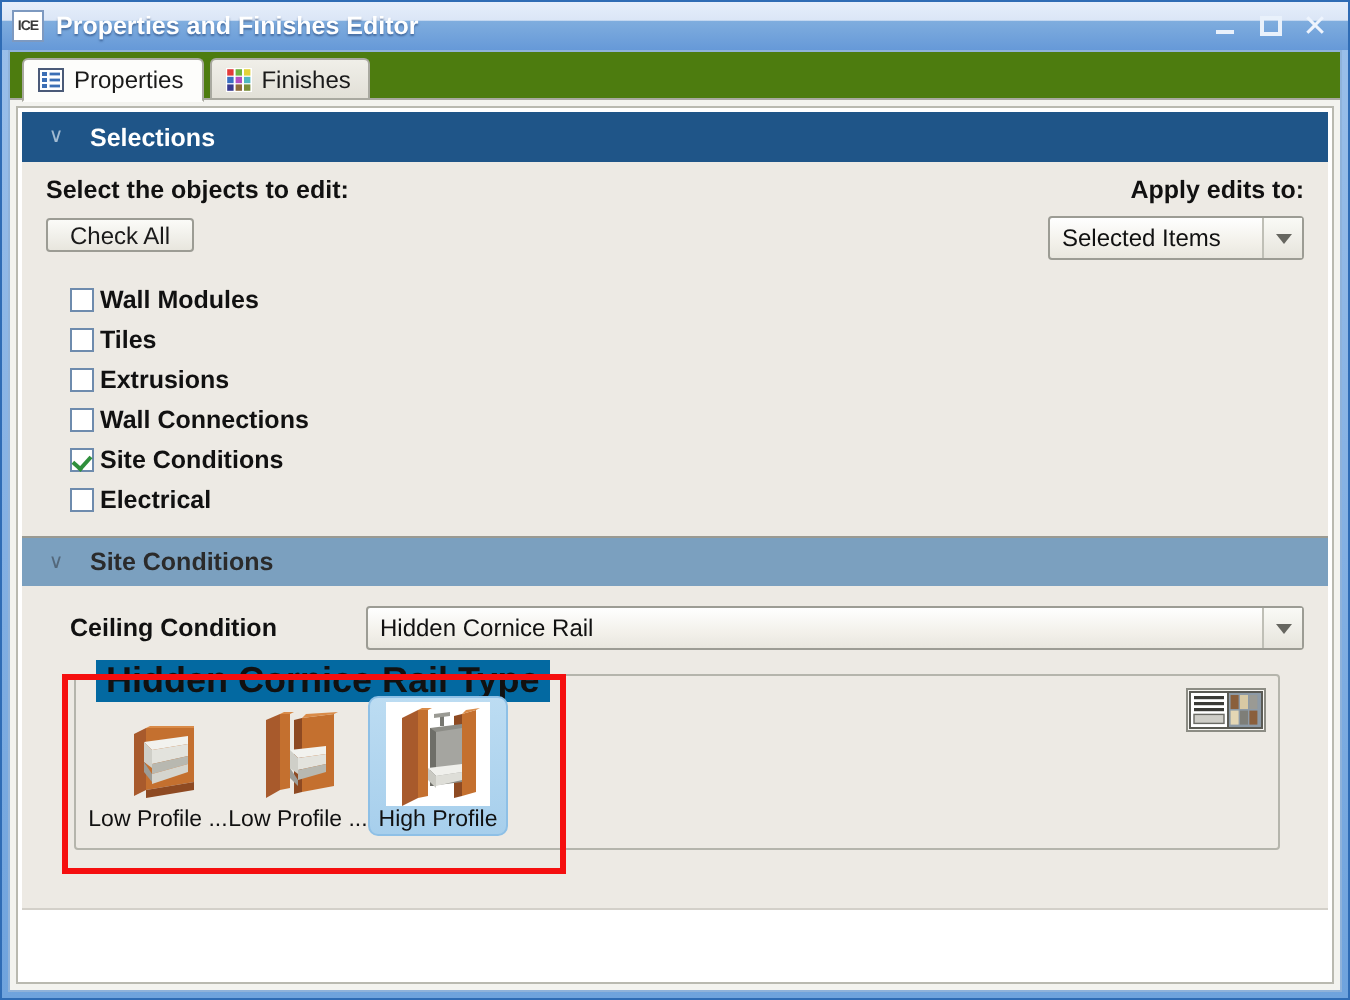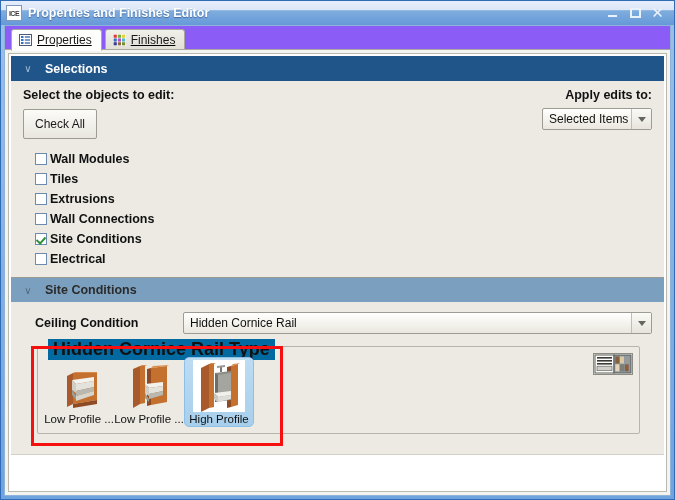--- a/index.html
+++ b/index.html
@@ -108,27 +108,26 @@
     display: flex;
     flex-direction: column;
     box-sizing: border-box;
     position: relative;
   }
 
   
   .tabstrip {
     height: 24px;
     flex: 0 0 24px;
-    background: #8b5cf6;
+    background: #4d7c0f;
     display: flex;
     align-items: flex-end;
     padding-left: 6px;
     box-sizing: border-box;
     position: relative;
-    text-decoration: underline;
   }
   .tabstrip::after {
     content: "";
     position: absolute;
     left: 0; right: 0; bottom: 0;
     height: 1px;
     background: #a9a9a0;
   }
   .tab {
     height: 21px;
@@ -228,21 +227,21 @@
     display: flex;
     justify-content: space-between;
     align-items: flex-start;
   }
   .lbl-bold {
     font-weight: bold;
     font-size: 12.5px;
     color: #111111;
   }
   .btn {
-    height: 30px;
+    height: 17px;
     min-width: 74px;
     padding: 0 10px;
     box-sizing: border-box;
     border: 1px solid #9c9c94;
     border-radius: 2px;
     background: linear-gradient(to bottom, #fbfbf8 0%, #e8e6de 100%);
     font-family: "Liberation Sans", sans-serif;
     font-size: 12px;
     color: #1a1a1a;
     cursor: default;
@@ -285,21 +284,21 @@
     align-items: center;
     justify-content: center;
     background: linear-gradient(to bottom, #fafaf6 0%, #e6e4dc 100%);
   }
   .arrow-dn {
     width: 0; height: 0;
     border-left: 4px solid transparent;
     border-right: 4px solid transparent;
     border-top: 5px solid #666660;
   }
-  .combo-apply { width: 110px; }
+  .combo-apply { width: 128px; }
 
   
   .check-list {
     margin: 10px 0 0 0;
     padding: 0 0 8px 12px;
   }
   .check-item {
     display: flex;
     align-items: center;
     gap: 3px;

